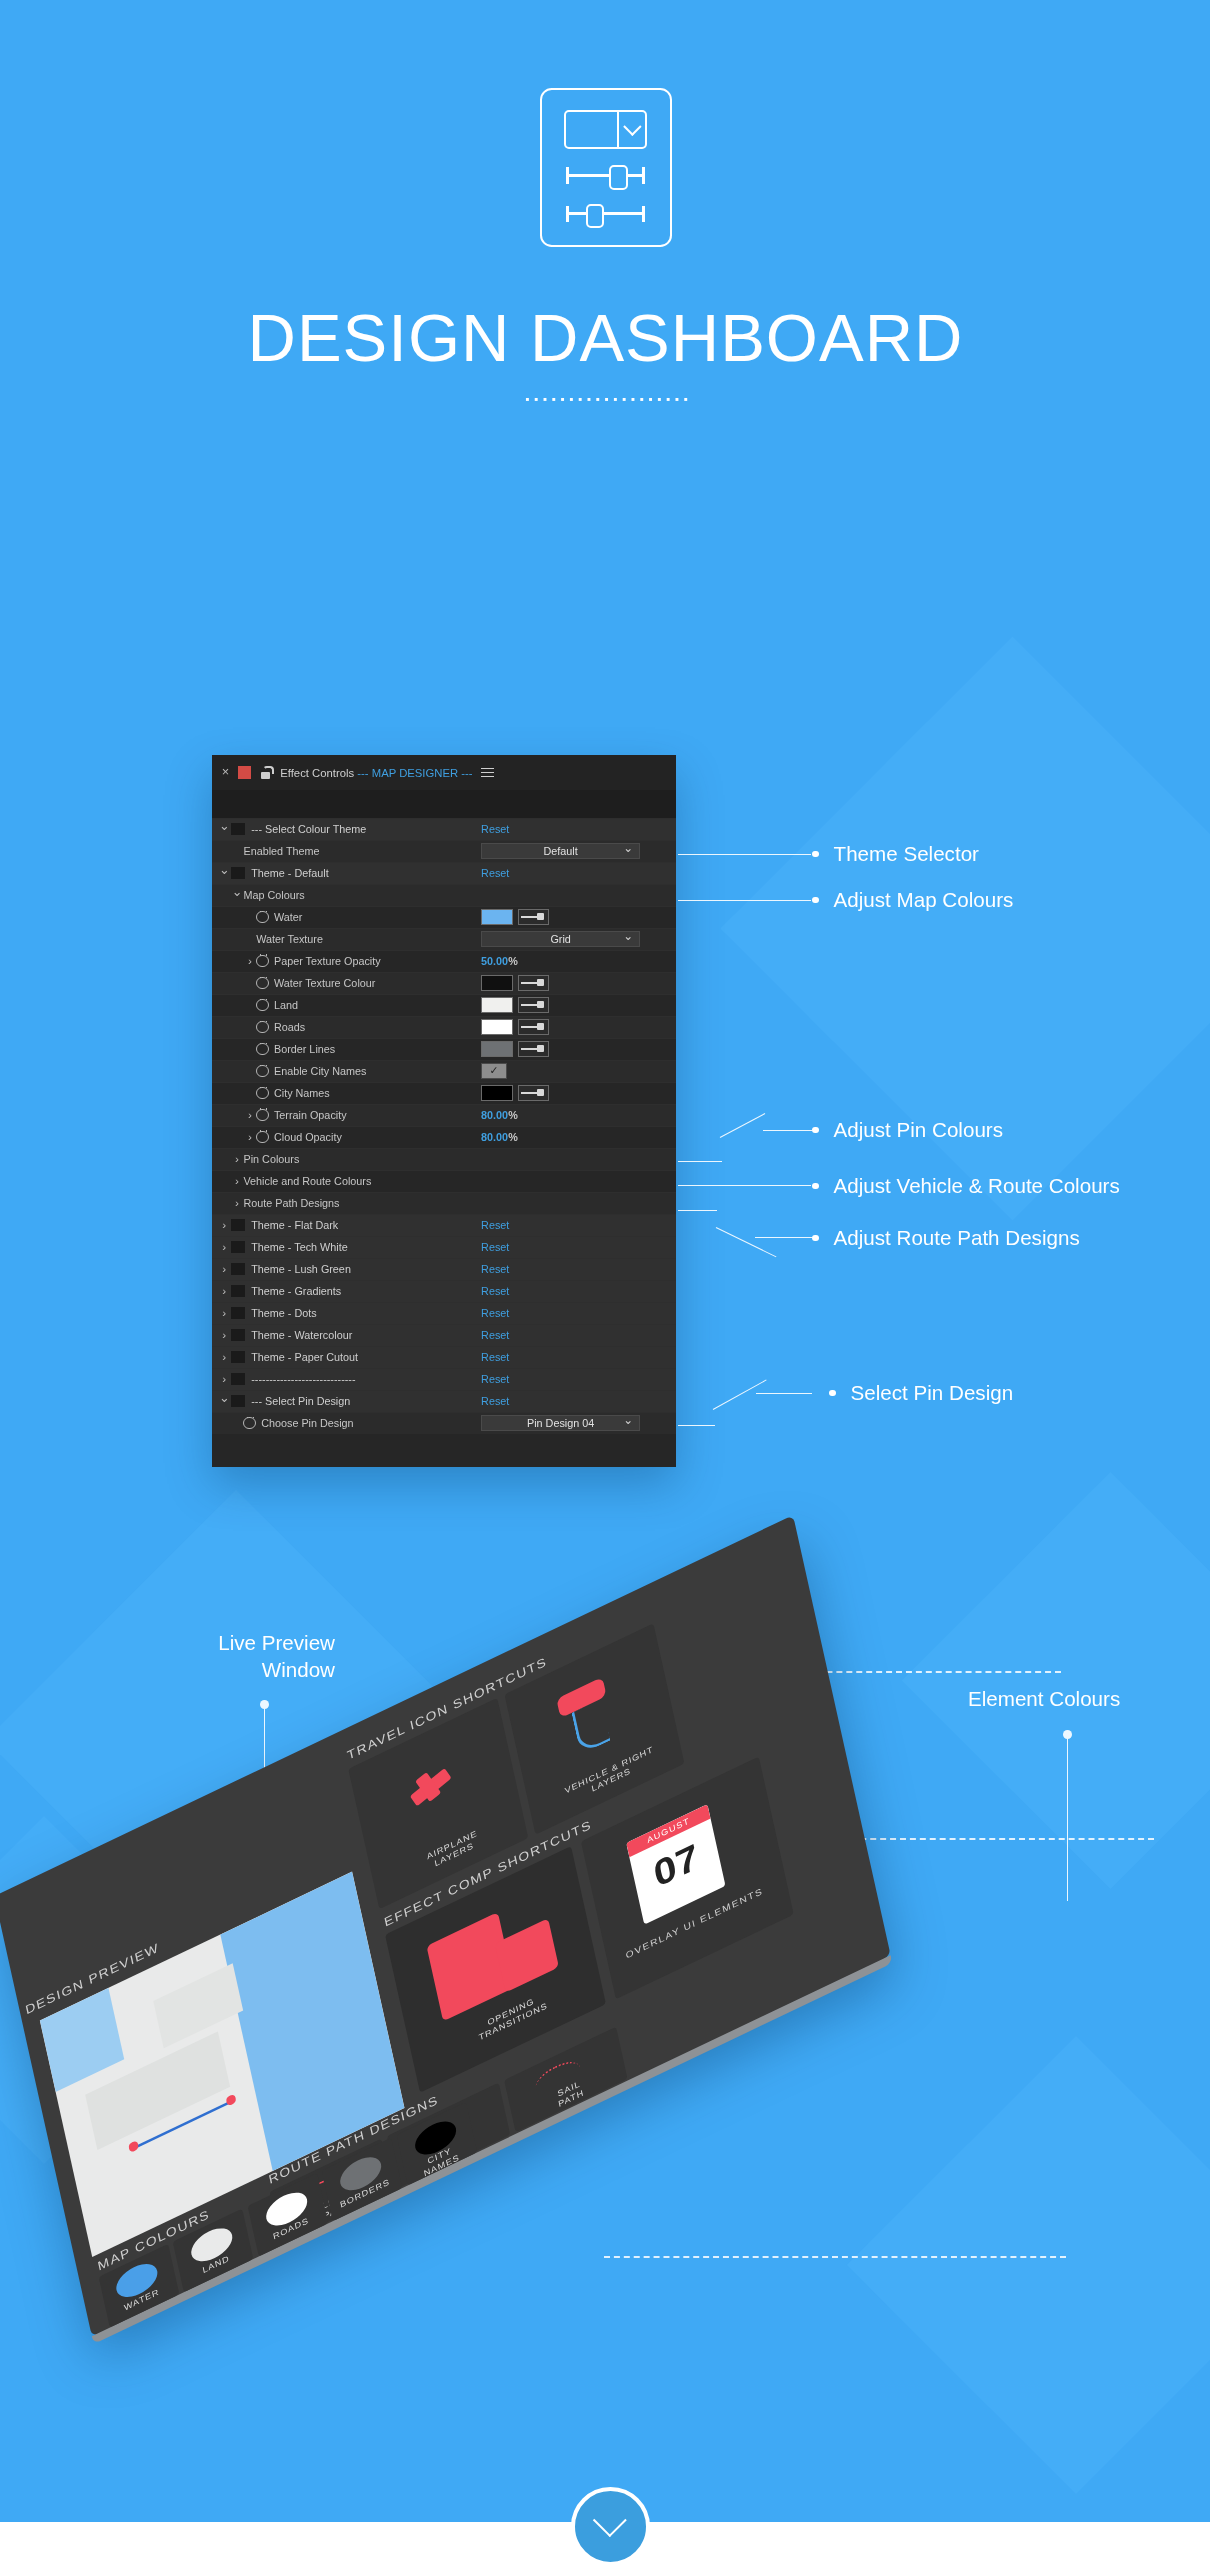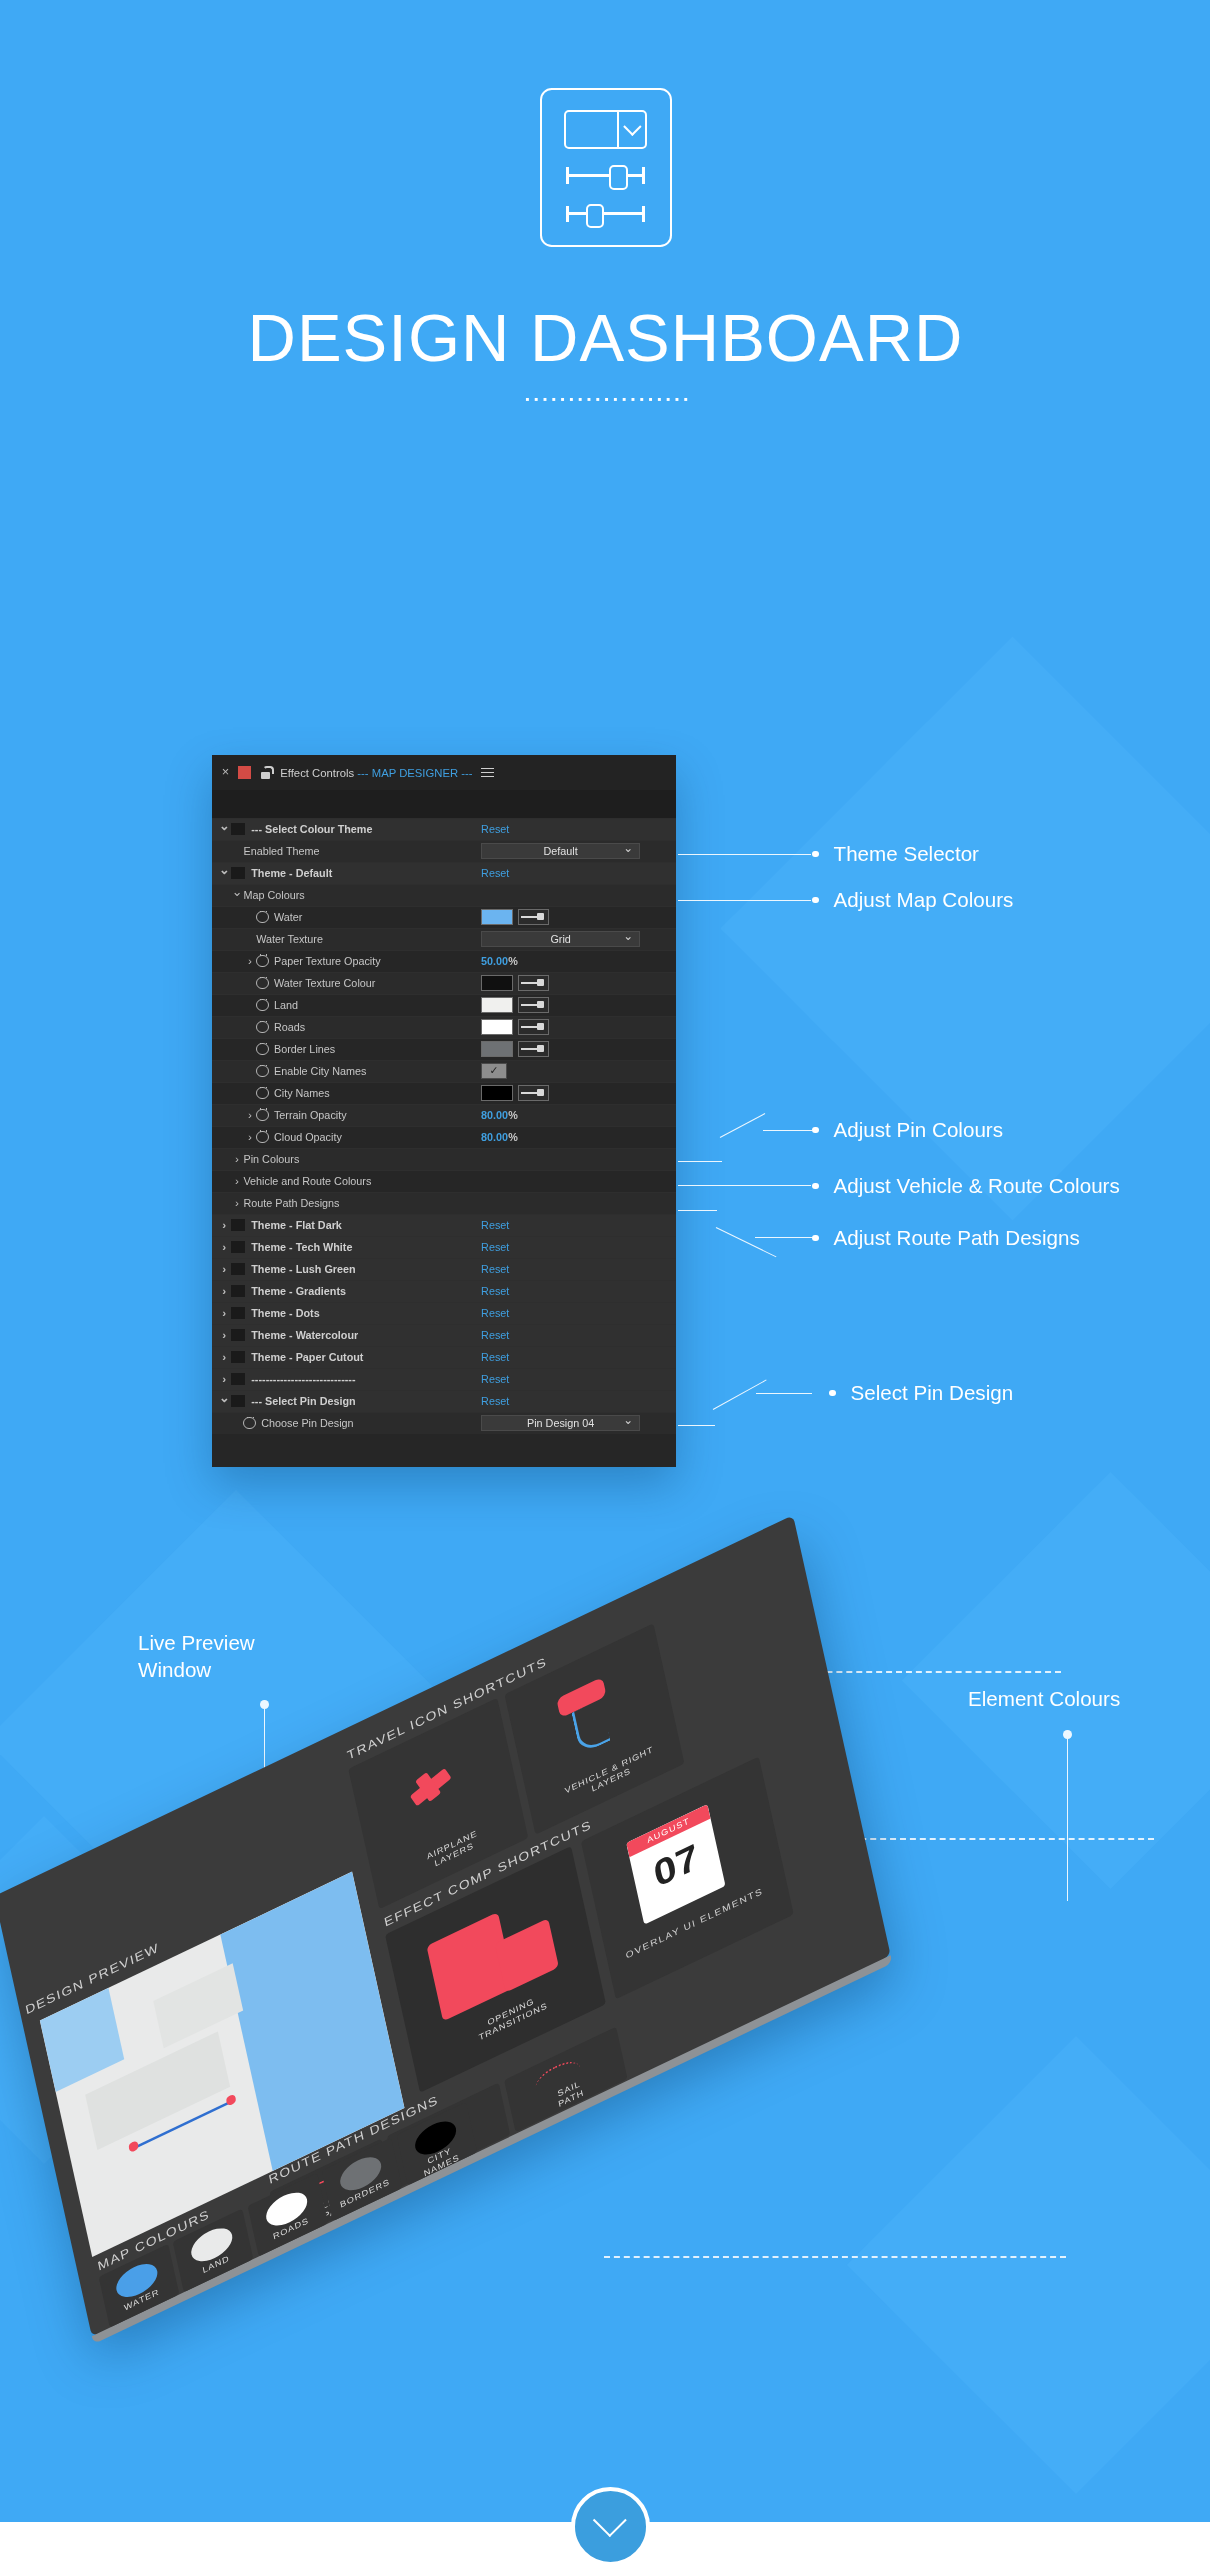--- a/index.html
+++ b/index.html
@@ -63,21 +63,21 @@
   .tb-title .hl{color:#3f9fe0;}
   .tb-burger{display:inline-block;width:12.8px;}
   .tb-burger span{display:block;height:1.5px;background:#cfcfcf;margin:2.5px 0;}
   .panel-gap{height:27.5px;background:#1e1e1e;}
 
   .rows{background:#262626;}
   .row{display:flex;align-items:center;height:21px;padding:0 7.9px 0 5.9px;border-top:1px solid #2e2e2e;position:relative;}
   .row.alt{background:#2b2b2b;}
   .row.grp{background:#303030;}
   .lbl{flex:1;display:flex;align-items:center;white-space:nowrap;overflow:hidden;}
-  .lbl.b{font-weight:700;color:#cfcfcf;}
+  .lbl.b{font-weight:400;color:#cfcfcf;}
   .val{width:187px;display:flex;align-items:center;}
   .twirl{width:12.8px;text-align:center;color:#bdbdbd;font-size:8.8px;flex:0 0 12.8px;}
   .twirl.open::after{content:"\2304";position:relative;top:-3.9px;font-size:12.8px;}
   .twirl.closed::after{content:"\203A";font-size:11.8px;}
   .sw{width:14.7px;height:12.8px;background:#1a1a1a;margin-right:5.9px;flex:0 0 14.7px;}
   .stopw{width:10.8px;height:10.8px;border:1.4px solid #b5b5b5;border-radius:50%;margin-right:4.9px;flex:0 0 10.8px;position:relative;}
   .stopw::before{content:"";position:absolute;left:2.9px;top:-3.4px;width:4.9px;height:2.5px;border:1.4px solid #b5b5b5;border-bottom:none;border-radius:2px 2px 0 0;}
   .reset{color:#3f9fe0;}
   .num{color:#3f9fe0;font-weight:bold;}
   .num span{color:#c6c6c6;}
@@ -92,21 +92,21 @@
   .eyed{width:29.5px;height:13.8px;border:1px solid #6a6a6a;margin-left:4.9px;position:relative;background:#2b2b2b;}
   .eyed::before{content:"";position:absolute;left:2.9px;top:5.9px;width:15.7px;height:2px;background:#d8d8d8;}
   .eyed::after{content:"";position:absolute;right:3.9px;top:3.4px;width:6.9px;height:6.9px;background:#d8d8d8;border-radius:1px;}
   .ind1{padding-left:12.8px}.ind2{padding-left:25.6px}
   .panel-foot{height:33px;background:#262626;}
 
   
   .callouts{position:absolute;left:0;top:0;width:1211px;height:2576px;pointer-events:none;}
   .co{position:absolute;display:flex;align-items:center;color:#fff;font-size:20.6px;white-space:nowrap;}
   .co .dot{width:6.9px;height:6.9px;border-radius:50%;background:#fff;margin-right:14.7px;flex:0 0 6.9px;}
-  .vlabel{position:absolute;color:#fff;font-size:20.6px;text-align:left;line-height:1.3;}
+  .vlabel{position:absolute;color:#fff;font-size:20.6px;text-align:right;line-height:1.3;}
 
   
   .iso-wrap{position:absolute;left:-118px;top:1612px;width:1396px;height:816px;}
   .iso{
     position:absolute;left:118px;top:39px;width:885px;height:550px;
     background:#3b3b3b;border-radius:7.9px;
     transform:rotate(-25.5deg) skewX(-13deg) scaleY(.80);
     box-shadow:0 29.5px 59px rgba(0,45,85,.35);
   }
   .iso .edge{position:absolute;left:0;right:0;bottom:-8.8px;height:9.8px;background:#8e9296;border-radius:0 0 7.9px 7.9px;}

